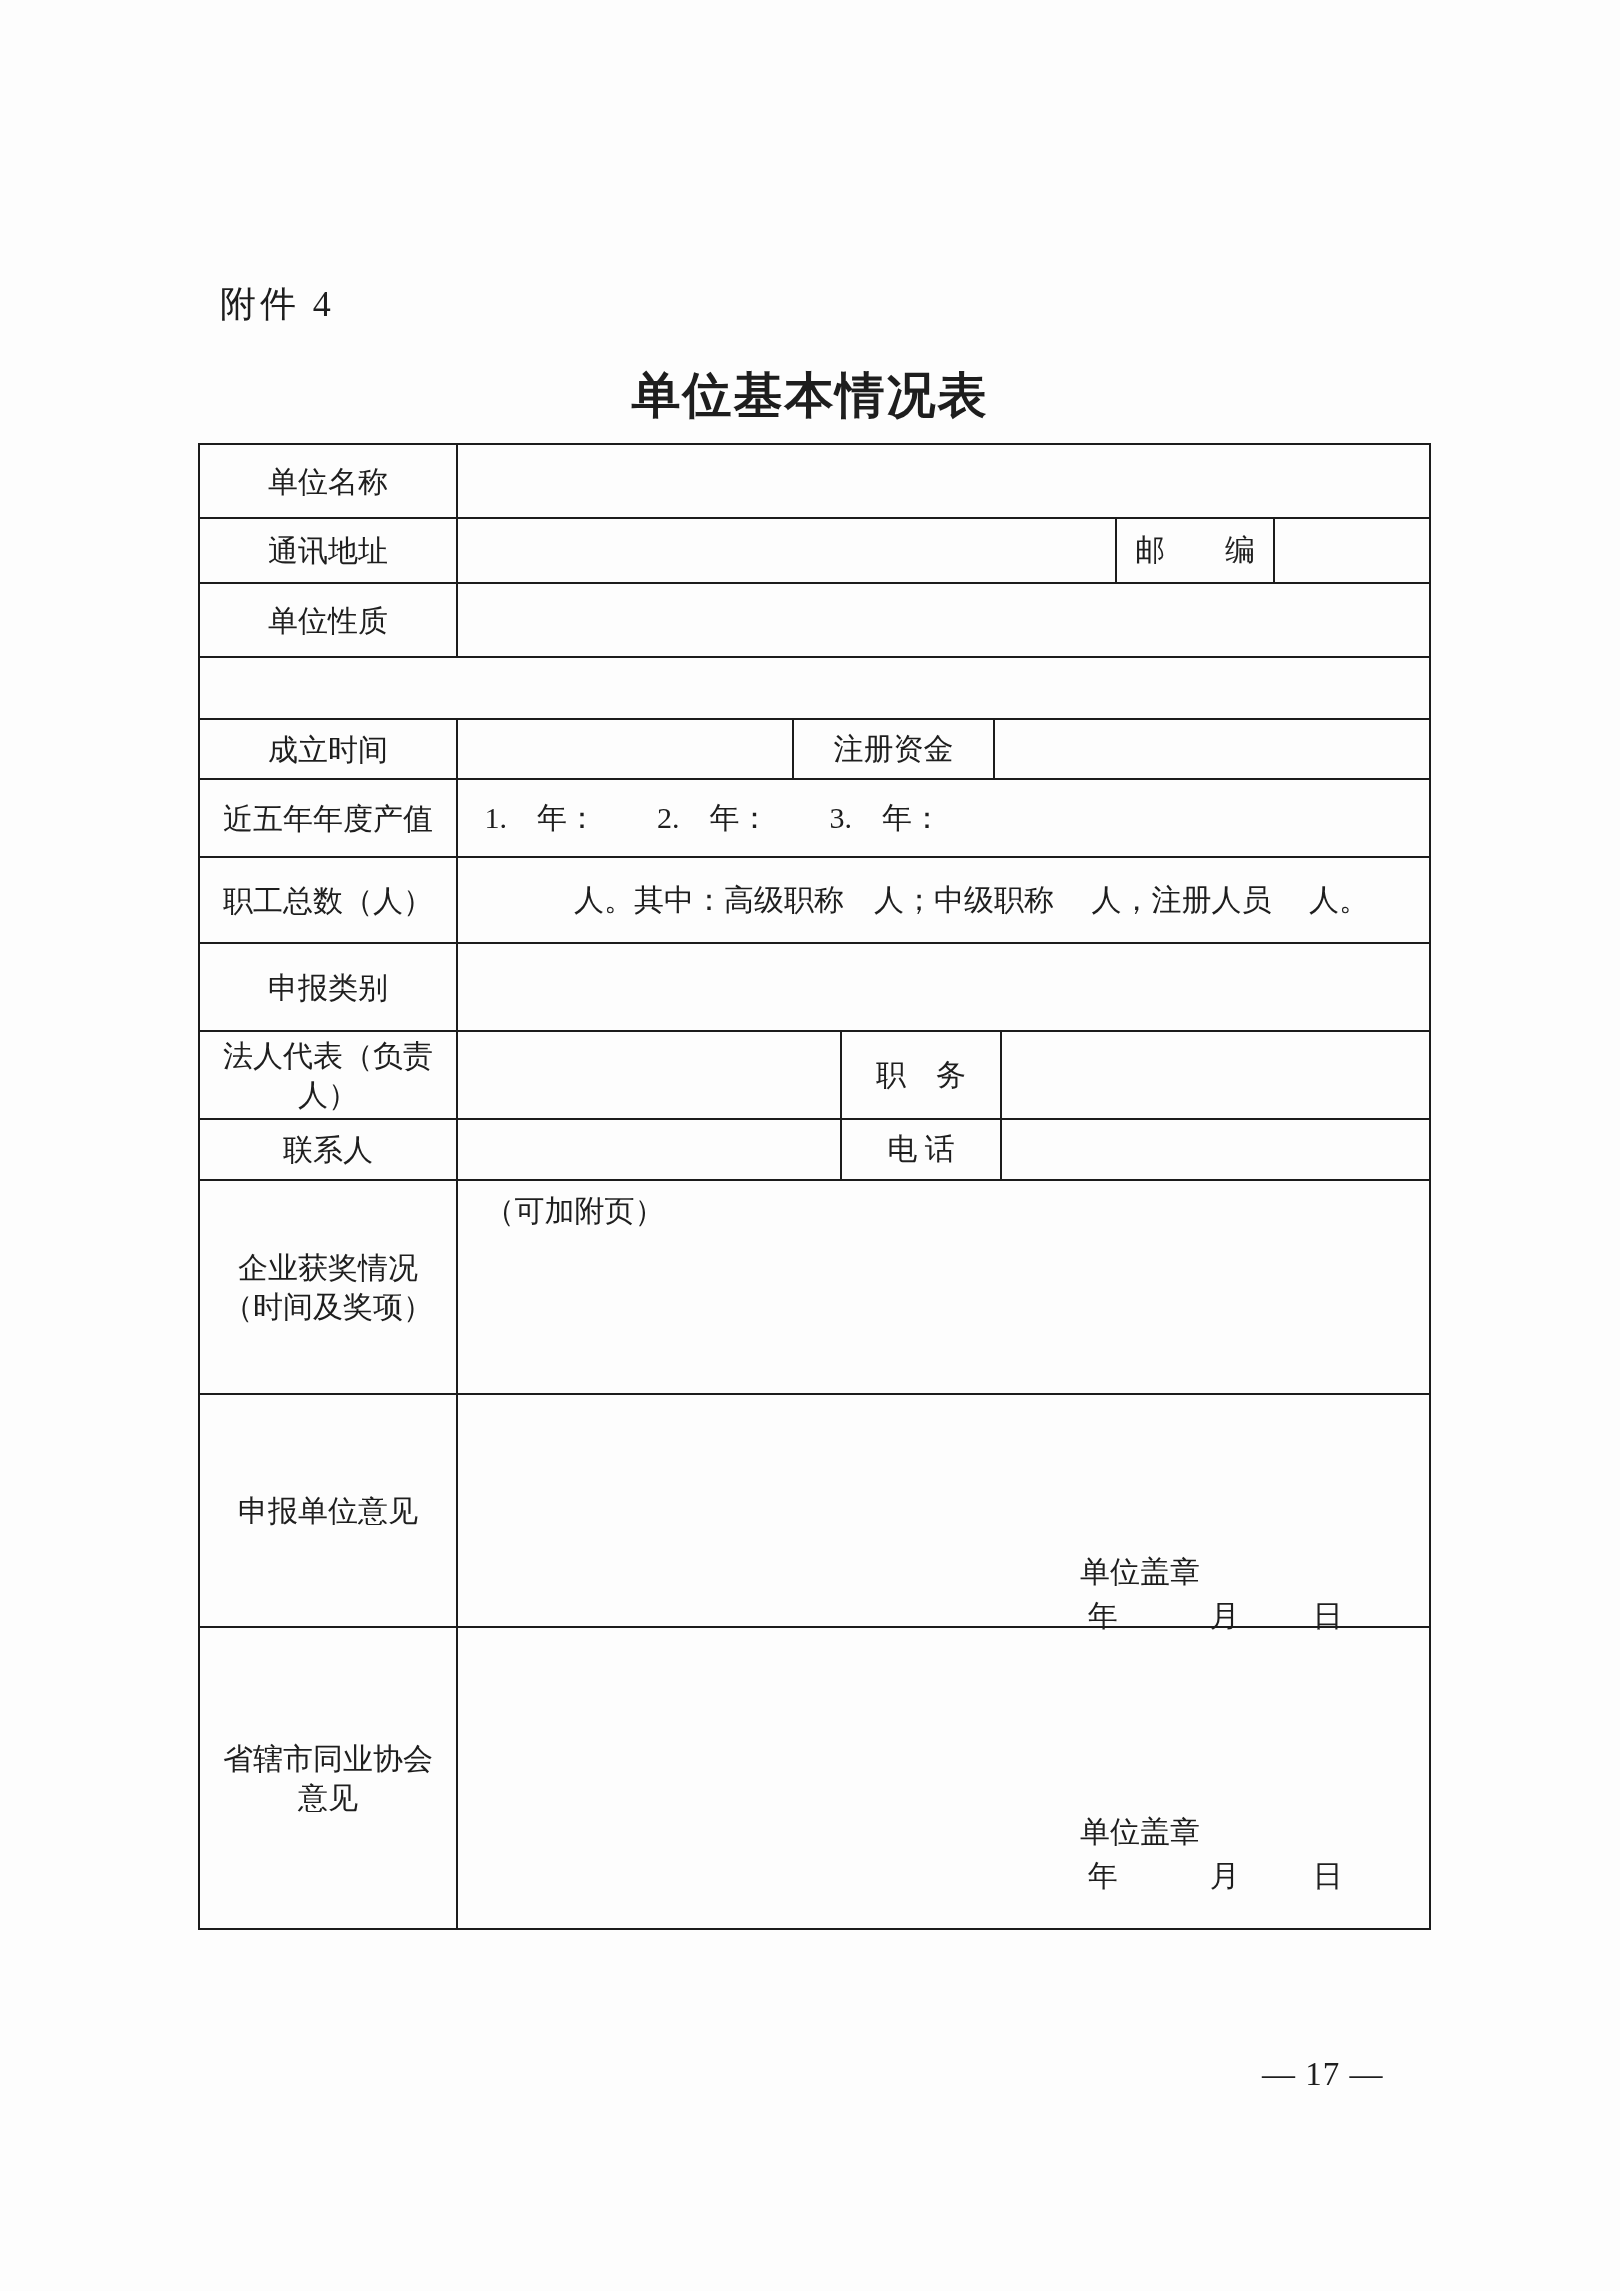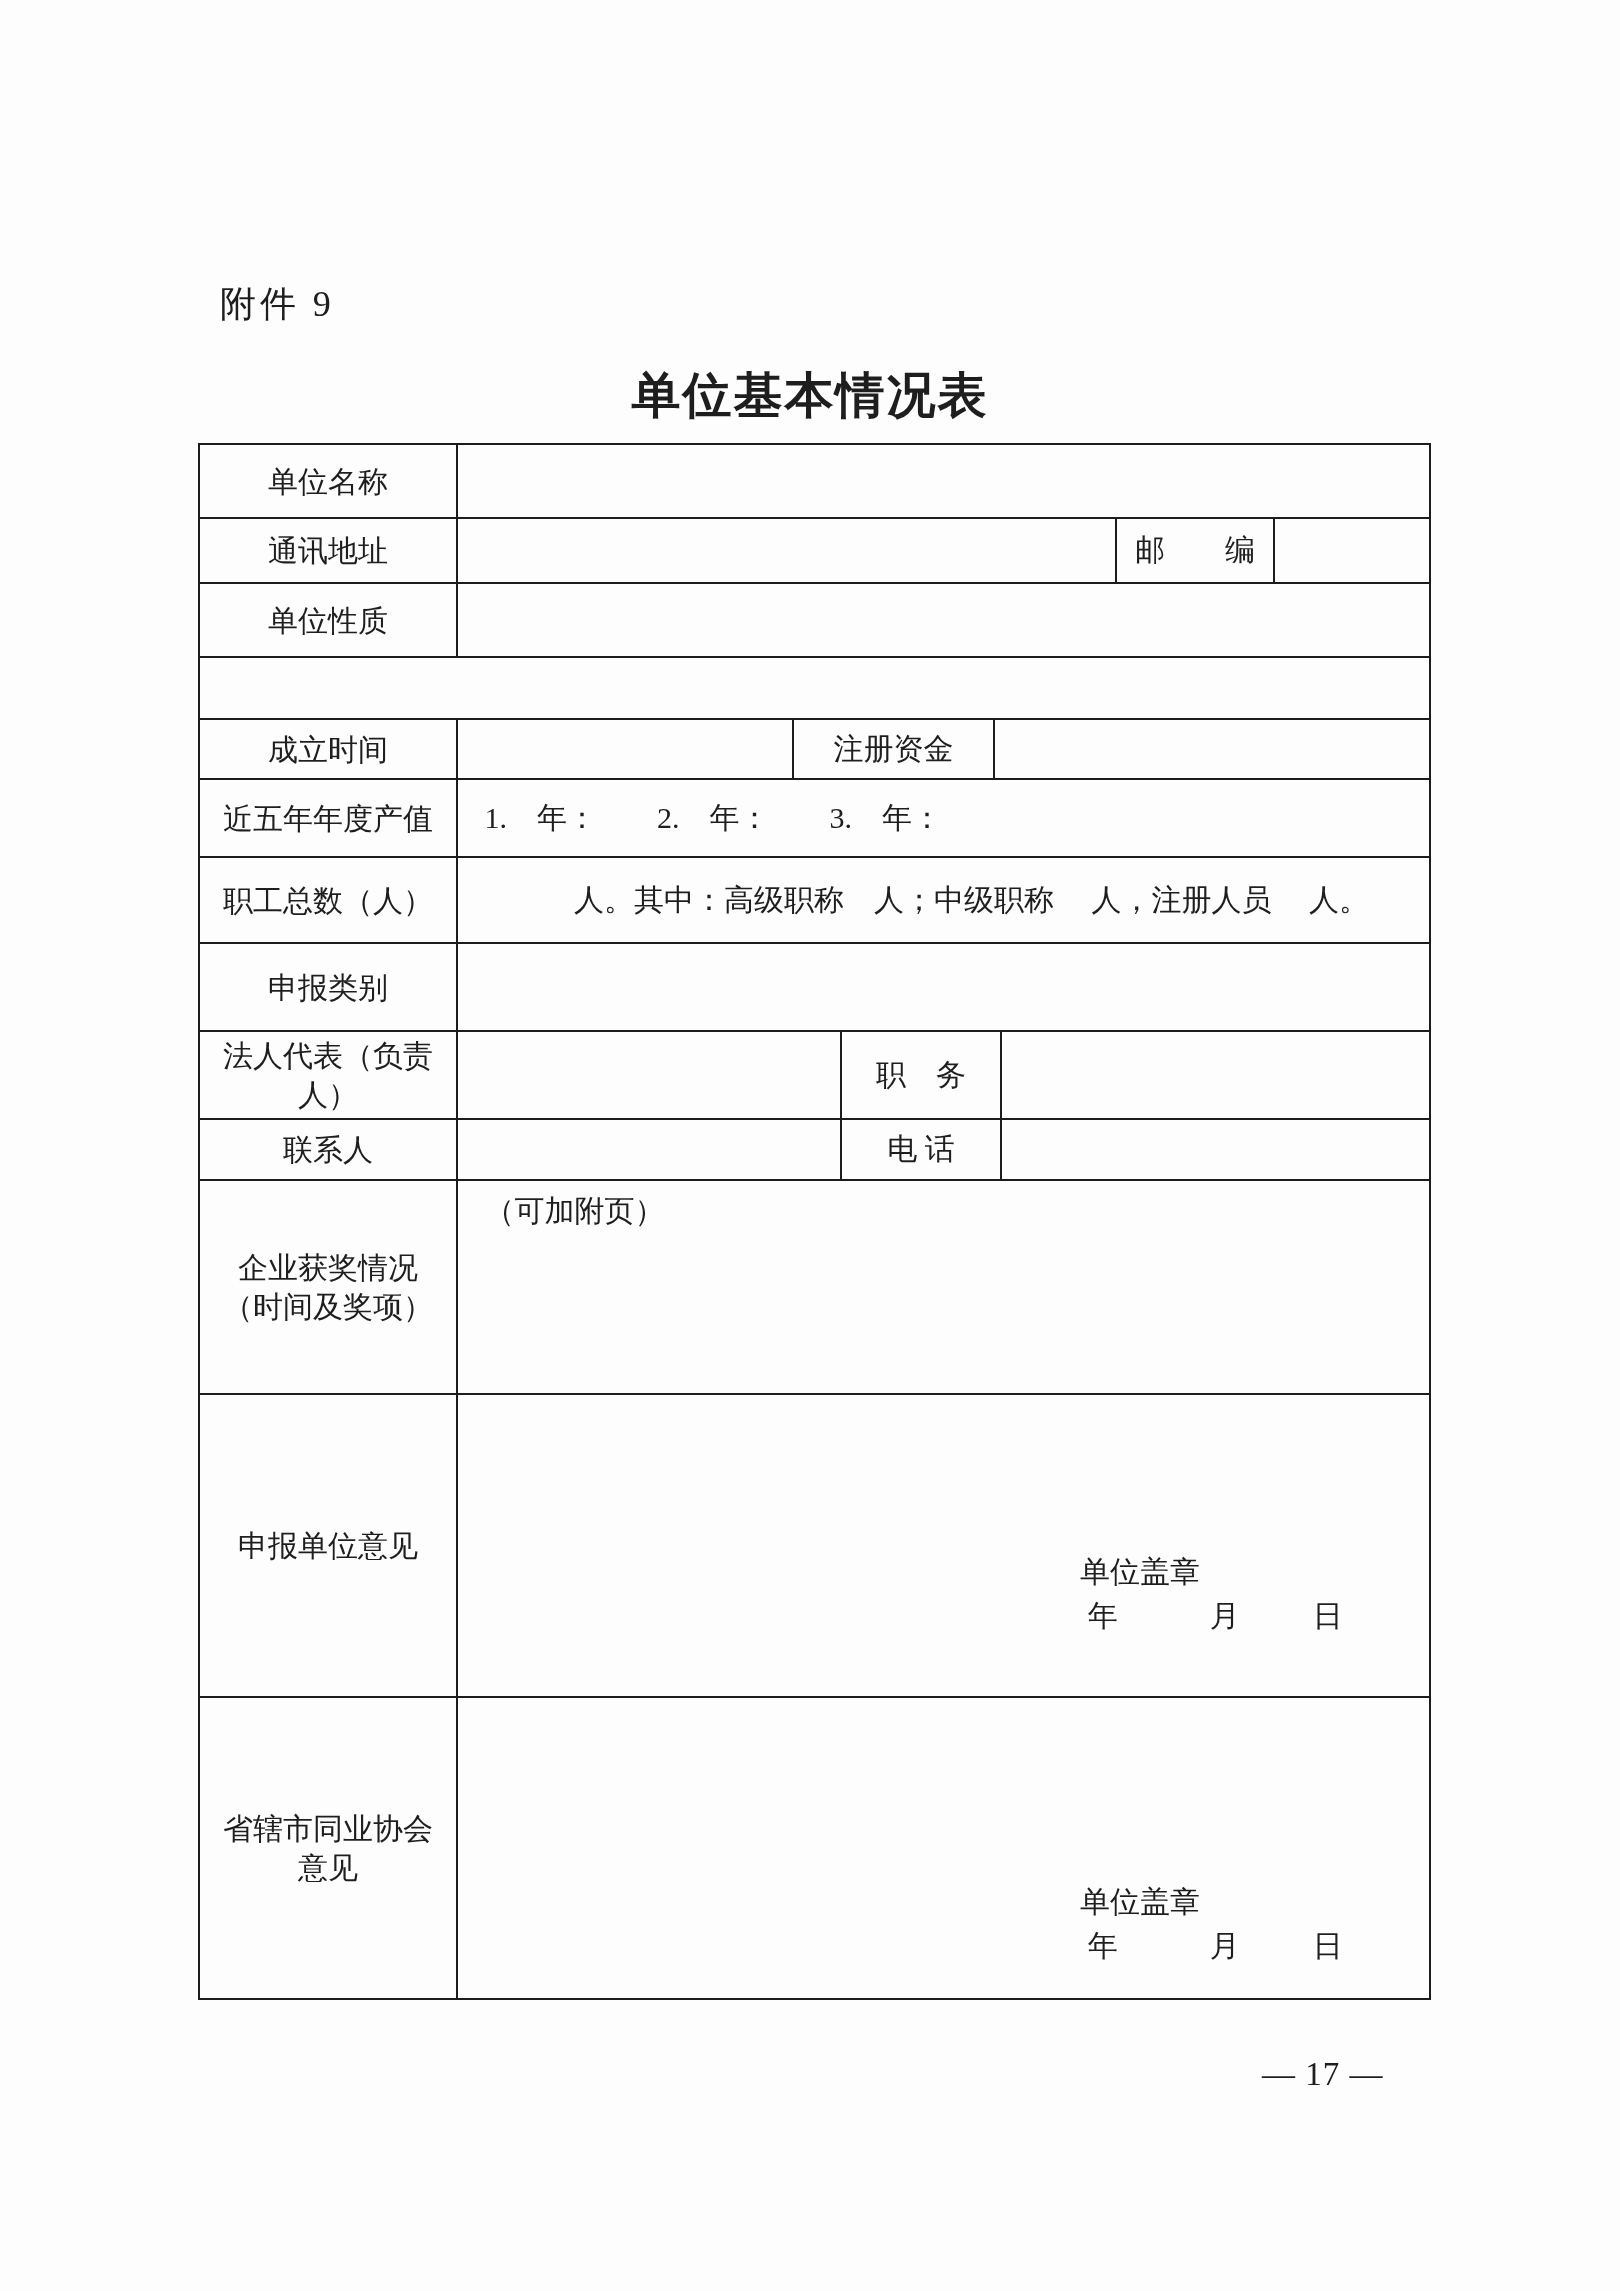--- a/index.html
+++ b/index.html
@@ -87,21 +87,21 @@
   .h-r2  { height: 65px; }
   .h-r3  { height: 74px; }
   .h-r4  { height: 62px; }
   .h-r5  { height: 60px; }
   .h-r6  { height: 78px; }
   .h-r7  { height: 86px; }
   .h-r8  { height: 88px; }
   .h-r9  { height: 88px; }
   .h-r10 { height: 61px; }
   .h-r11 { height: 214px; }
-  .h-r12 { height: 303px; }
+  .h-r12 { height: 233px; }
   .h-r13 { height: 300px; }
   .inline-value {
     display: flex;
     align-items: center;
     white-space: pre;
   }
   .pad-output { padding-left: 26.5px; }
   .pad-staff  { padding-left: 116px; }
   .note-topleft {
     position: absolute;
@@ -131,21 +131,21 @@
     left: 1262px;
     top: 2056px;
     font-size: 33px;
     white-space: pre;
     letter-spacing: 1px;
   }
 </style>
 </head>
 <body>
 
-<div class="attachment">附件 9</div>
+<div class="attachment">附件 4</div>
 
 <div class="doc-title">单位基本情况表</div>
 
 <div class="form-table">
 
   <div class="trow h-r1">
     <div class="cell label-cell">单位名称</div>
     <div class="cell value-cell"></div>
   </div>
 

